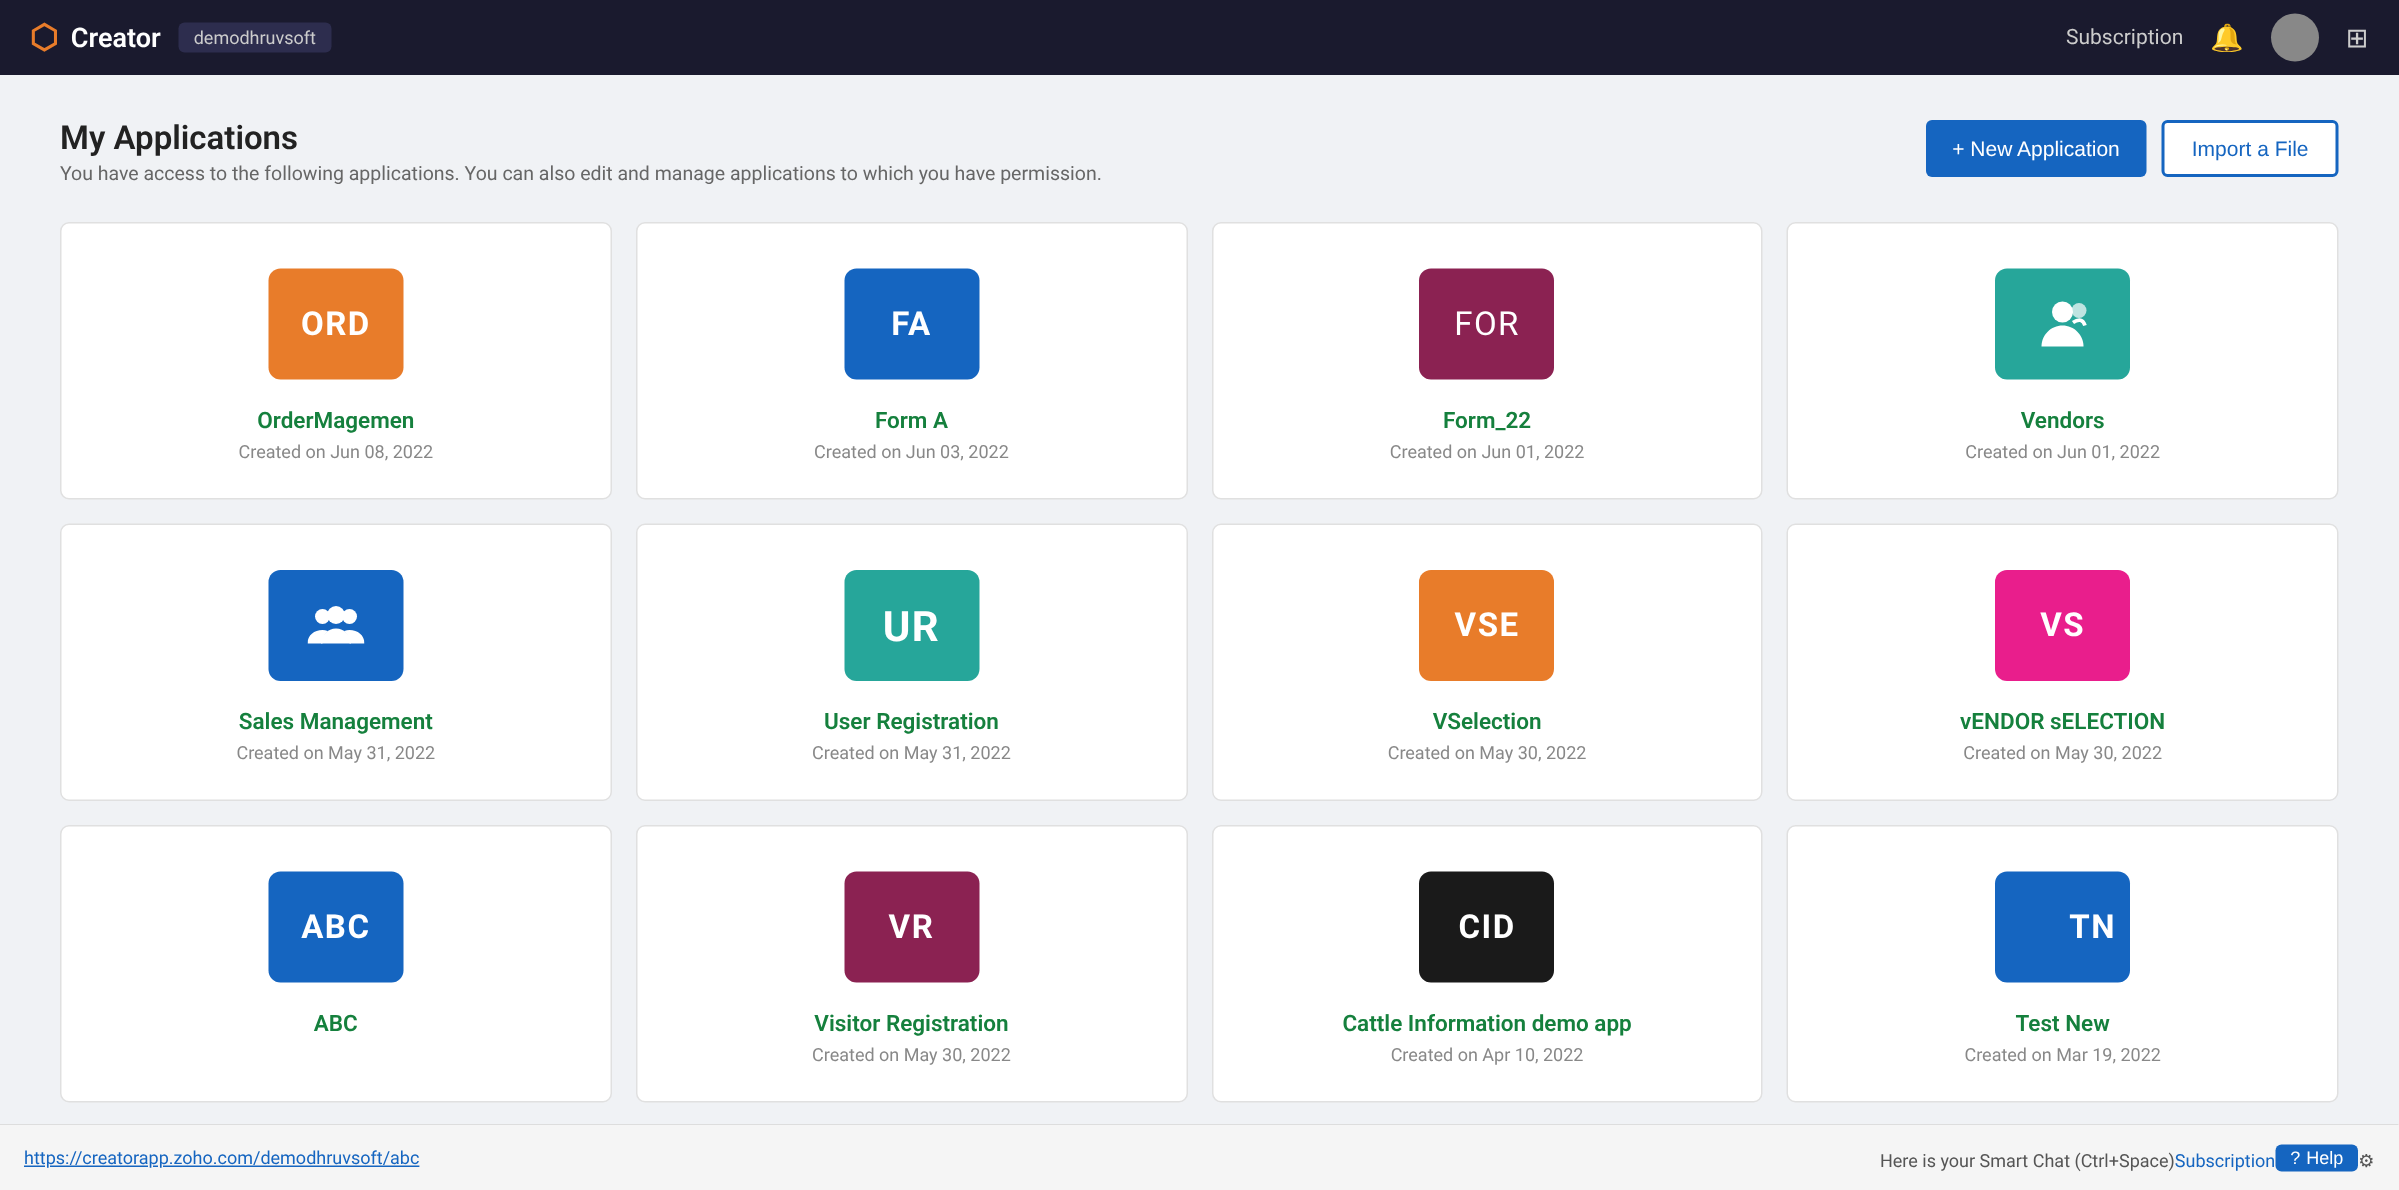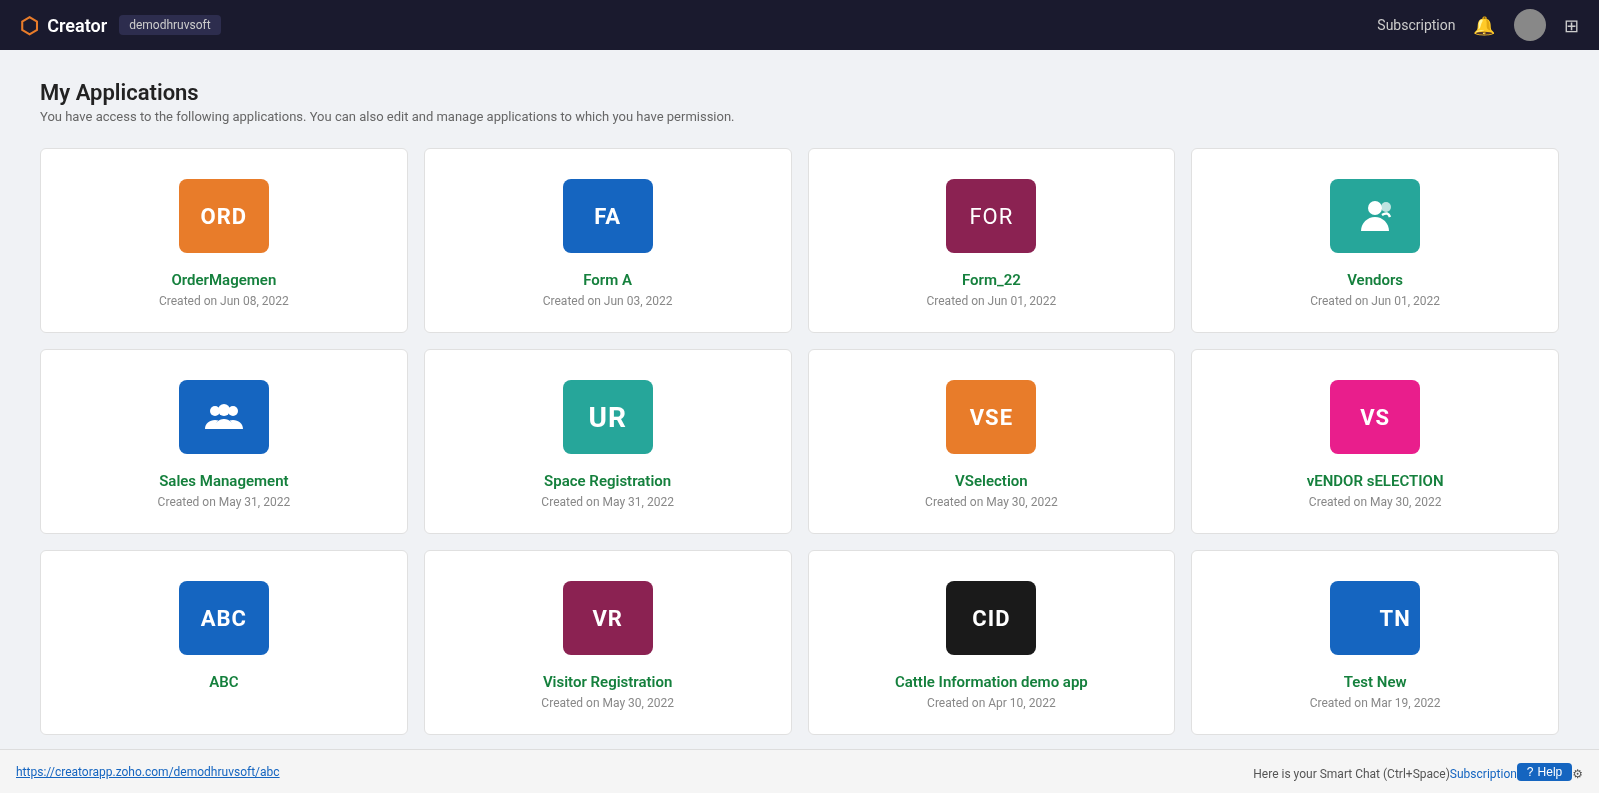--- a/index.html
+++ b/index.html
@@ -134,20 +134,24 @@
     <span class="topnav-icon">⊞</span>
   </div>
 </nav>
 
 <div class="main-content">
   <div class="page-header">
     <div class="page-header-left">
       <h1>My Applications</h1>
       <p>You have access to the following applications. You can also edit and manage applications to which you have permission.</p>
     </div>
+    <div class="page-header-right">
+      <button class="btn-new-app">+ New Application</button>
+      <button class="btn-import">Import a File</button>
+    </div>
   </div>
 
   <div class="apps-grid" id="apps-grid">
 
   <div class="app-card">
     <div class="app-icon" style="background:#e87c2a;">
       <span style="font-size:22px;font-weight:700;letter-spacing:1px;">ORD</span>
     </div>
     <div class="app-name">OrderMagemen</div>
     <div class="app-date">Created on Jun 08, 2022</div>
@@ -189,21 +193,21 @@
       <path d="M9 28c0-5.5 4.5-10 10-10s10 4.5 10 10H9z"></path>
     </svg>
     </div>
     <div class="app-name">Sales Management</div>
     <div class="app-date">Created on May 31, 2022</div>
   </div>
       <div class="app-card">
     <div class="app-icon" style="background:#26a69a;">
       <span style="font-size:28px;font-weight:700;letter-spacing:1px;">UR</span>
     </div>
-    <div class="app-name">Space Registration</div>
+    <div class="app-name">User Registration</div>
     <div class="app-date">Created on May 31, 2022</div>
   </div>
       <div class="app-card">
     <div class="app-icon" style="background:#e87c2a;">
       <span style="font-size:22px;font-weight:700;letter-spacing:1px;">VSE</span>
     </div>
     <div class="app-name">VSelection</div>
     <div class="app-date">Created on May 30, 2022</div>
   </div>
       <div class="app-card">

